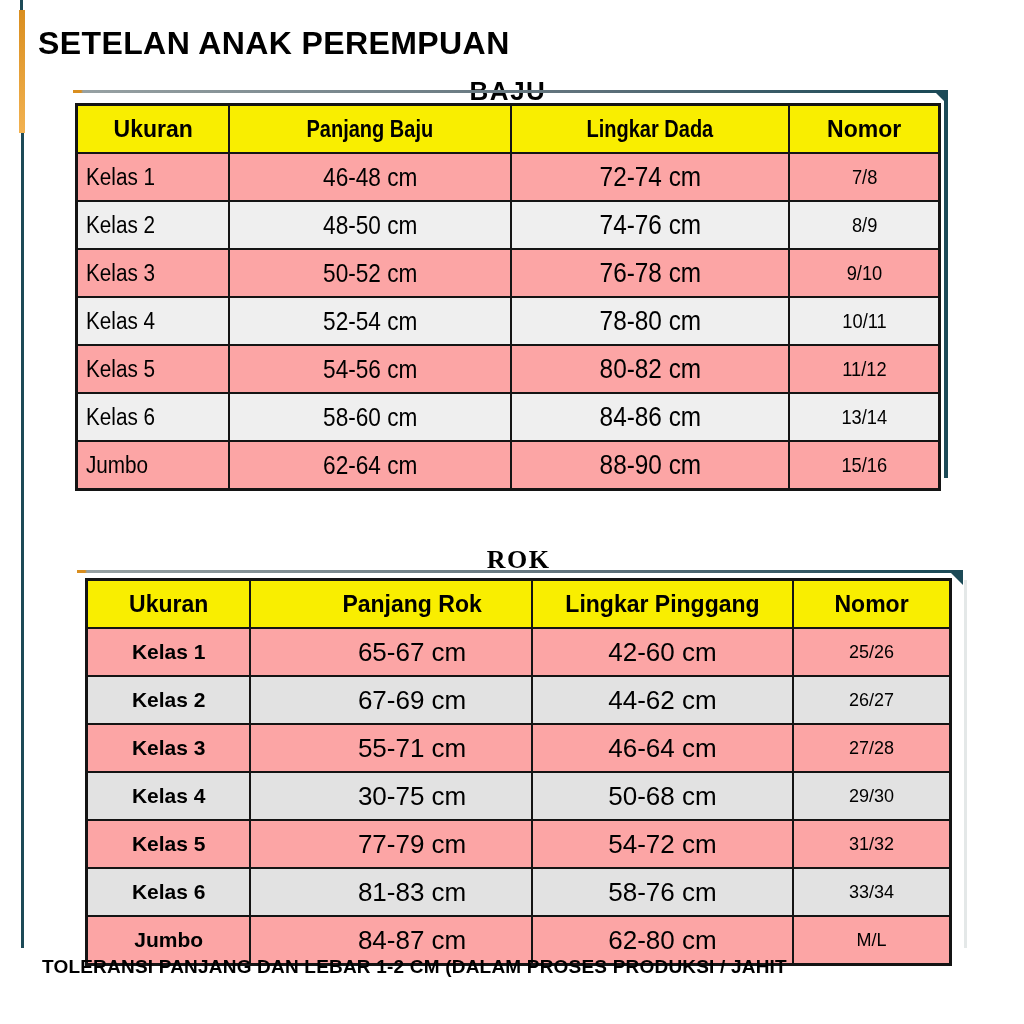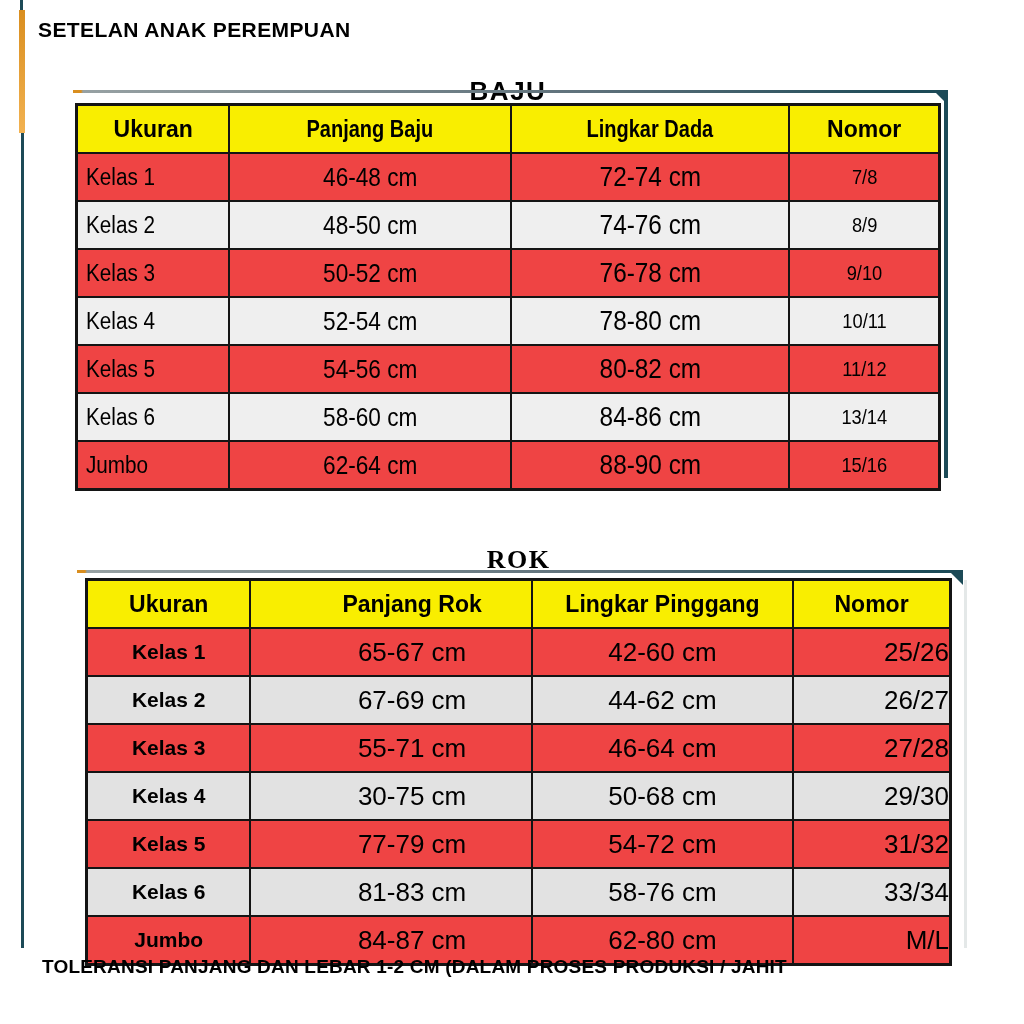--- a/index.html
+++ b/index.html
@@ -15,21 +15,21 @@
   .abs { position: absolute; }
 
   
   #left-bar-navy-top { left: 20px; top: 0; width: 3px; height: 12px; background: var(--accent-teal, #1C4A57); }
   #left-bar-orange   { left: 19px; top: 10px; width: 6px; height: 123px;
                        background: linear-gradient(var(--accent-orange, #D98E1F), var(--accent-orange-light, #F2B251)); }
   #left-bar-line     { left: 21px; top: 133px; width: 2.5px; height: 815px; background: var(--accent-teal, #1C4A57); }
 
   #page-title {
     left: 38px; top: 4px;
-    font-size: 21px; font-weight: bold; letter-spacing: 0.4px;
+    font-size: 32px; font-weight: bold; letter-spacing: 0.4px;
     white-space: nowrap;
   }
 
   .section-heading {
     font-size: 26px; font-weight: bold; letter-spacing: 1.5px;
     text-align: center;
   }
   #baju-heading { left: 75px; top: 54px; width: 866px; }
   #rok-heading  { left: 85px; top: 523px; width: 867px; font-family: Liberation Serif, serif; }
 
@@ -51,21 +51,21 @@
   #rok-wedge  { left: 948px; top: 570px; }
 
   #baju-rightline { left: 944px; top: 93px; width: 4px; height: 385px; background: var(--accent-teal, #1C4A57); }
   #rok-faintline  { left: 964px; top: 580px; width: 2.5px; height: 368px; background: var(--faint-line, #E4E8E8); }
 
   table.size-table {
     position: absolute;
     border-collapse: collapse;
     table-layout: fixed;
     border: 3px solid var(--border-black, #141414);
-    background: #ef4444;
+    background: #fca5a5;
   }
   #baju-table { left: 75px; top: 103px; width: 866px; }
   #rok-table  { left: 85px; top: 578px; width: 867px; }
 
   .size-table th, .size-table td {
     border: 2.5px solid var(--border-black, #141414);
     text-align: center;
     vertical-align: middle;
     height: 46px;
     padding: 0;
@@ -97,21 +97,21 @@
   }
   #baju-table td.col-0 { text-align: left; padding-left: 8px; font-size: 23px; }
   #baju-table td.col-0 .cell-text { transform: scaleX(0.9); transform-origin: left center; }
   #baju-table td.col-1 { font-size: 26px; }
   #baju-table td.col-2 { font-size: 28px; }
   #baju-table td.col-3 { font-size: 21px; font-weight: 500; margin-top: 8px; }
 
   
   #rok-table td { font-size: 26px; }
   #rok-table td.col-0 { font-size: 21px; font-weight: bold; }
-  #rok-table td.col-3 { font-size: 26px; text-align: right; }
+  #rok-table td.col-3 { font-size: 18px; }
 
   #footer-note {
     left: 42px; top: 952px; width: 945px;
     font-size: 19px; font-weight: bold; letter-spacing: 0.2px;
     line-height: 1.6;
   }
 </style>
 </head>
 <body>
 

